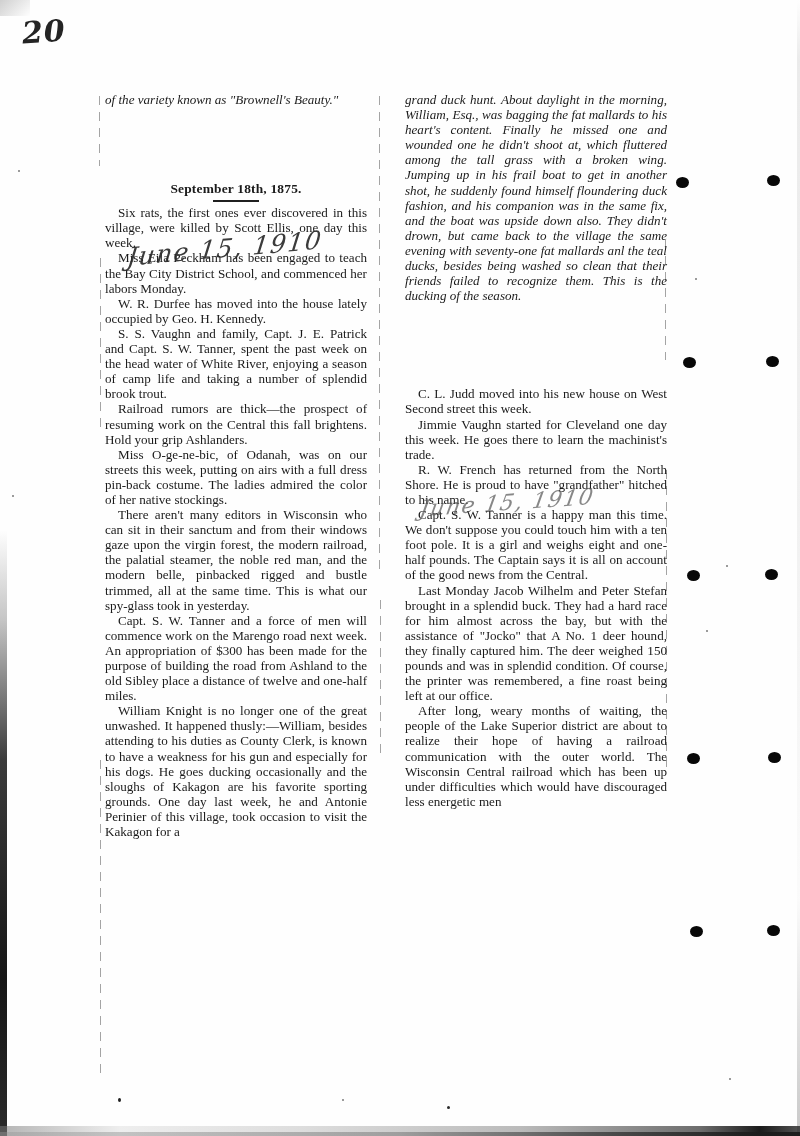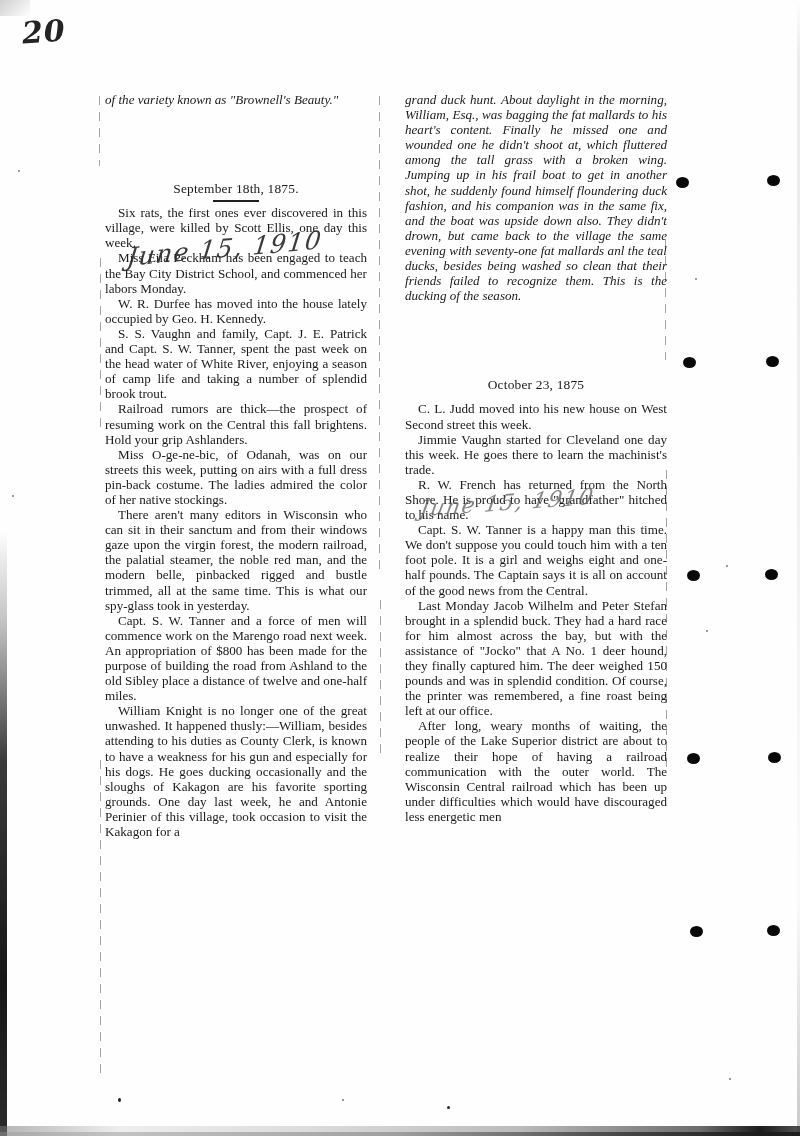--- a/index.html
+++ b/index.html
@@ -127,21 +127,21 @@
 
   p {
     margin: 0;
     text-indent: 13px;
   }
   p.noindent { text-indent: 0; font-style: italic; }
 
   
   .heading {
     text-align: center;
-    font-weight: 400;
+    font-weight: 700;
     font-size: 13.4px;
     letter-spacing: 0.2px;
     margin: 0;
     text-indent: 0;
   }
   .heading-rule {
     width: 46px;
     height: 2px;
     background: #1f1f1f;
     margin: 4px auto 3px auto;
@@ -224,31 +224,30 @@
       <p class="heading">September 18th, 1875.</p>
       <div class="heading-rule"></div>
 
       <p>Six rats, the first ones ever discovered in this village, were killed by Scott Ellis, one day this week.</p>
       <p>Miss Eila Peckham has been engaged to teach the Bay City District School, and commenced her labors Monday.</p>
       <p>W. R. Durfee has moved into the house lately occupied by Geo. H. Kennedy.</p>
       <p>S. S. Vaughn and family, Capt. J. E. Patrick and Capt. S. W. Tanner, spent the past week on the head water of White River, enjoying a season of camp life and taking a number of splendid brook trout.</p>
       <p>Railroad rumors are thick—the prospect of resuming work on the Central this fall brightens. Hold your grip Ashlanders.</p>
       <p>Miss O-ge-ne-bic, of Odanah, was on our streets this week, putting on airs with a full dress pin-back costume. The ladies admired the color of her native stockings.</p>
       <p>There aren't many editors in Wisconsin who can sit in their sanctum and from their windows gaze upon the virgin forest, the modern railroad, the palatial steamer, the noble red man, and the modern belle, pinbacked rigged and bustle trimmed, all at the same time. This is what our spy-glass took in yesterday.</p>
-      <p>Capt. S. W. Tanner and a force of men will commence work on the Marengo road next week. An appropriation of $800 has been made for the purpose of building the road from Ashland to the old Sibley place a distance of twelve and one-half miles.</p>
+      <p>Capt. S. W. Tanner and a force of men will commence work on the Marengo road next week. An appropriation of $300 has been made for the purpose of building the road from Ashland to the old Sibley place a distance of twelve and one-half miles.</p>
       <p>William Knight is no longer one of the great unwashed. It happened thusly:—William, besides attending to his duties as County Clerk, is known to have a weakness for his gun and especially for his dogs. He goes ducking occasionally and the sloughs of Kakagon are his favorite sporting grounds. One day last week, he and Antonie Perinier of this village, took occasion to visit the Kakagon for a</p>
     </div>
 
     <div class="col col-right">
 
       <p class="noindent">grand duck hunt. About daylight in the morning, William, Esq., was bagging the fat mallards to his heart's content. Finally he missed one and wounded one he didn't shoot at, which fluttered among the tall grass with a broken wing. Jumping up in his frail boat to get in another shot, he suddenly found himself floundering duck fashion, and his companion was in the same fix, and the boat was upside down also. They didn't drown, but came back to the village the same evening with seventy-one fat mallards anl the teal ducks, besides being washed so clean that their friends failed to recognize them. This is the ducking of the season.</p>
 
       <div class="gap-lg"></div>
 
-      <p class="heading">October 23, 1875</p>
       <div class="gap-sm"></div>
 
       <p>C. L. Judd moved into his new house on West Second street this week.</p>
       <p>Jimmie Vaughn started for Cleveland one day this week. He goes there to learn the machinist's trade.</p>
       <p>R. W. French has returned from the North Shore. He is proud to have "grandfather" hitched to his name.</p>
       <p>Capt. S. W. Tanner is a happy man this time. We don't suppose you could touch him with a ten foot pole. It is a girl and weighs eight and one-half pounds. The Captain says it is all on account of the good news from the Central.</p>
       <p>Last Monday Jacob Wilhelm and Peter Stefan brought in a splendid buck. They had a hard race for him almost across the bay, but with the assistance of "Jocko" that A No. 1 deer hound, they finally captured him. The deer weighed 150 pounds and was in splendid condition. Of course, the printer was remembered, a fine roast being left at our office.</p>
       <p>After long, weary months of waiting, the people of the Lake Superior district are about to realize their hope of having a railroad communication with the outer world. The Wisconsin Central railroad which has been up under difficulties which would have discouraged less energetic men</p>
     </div>
 

